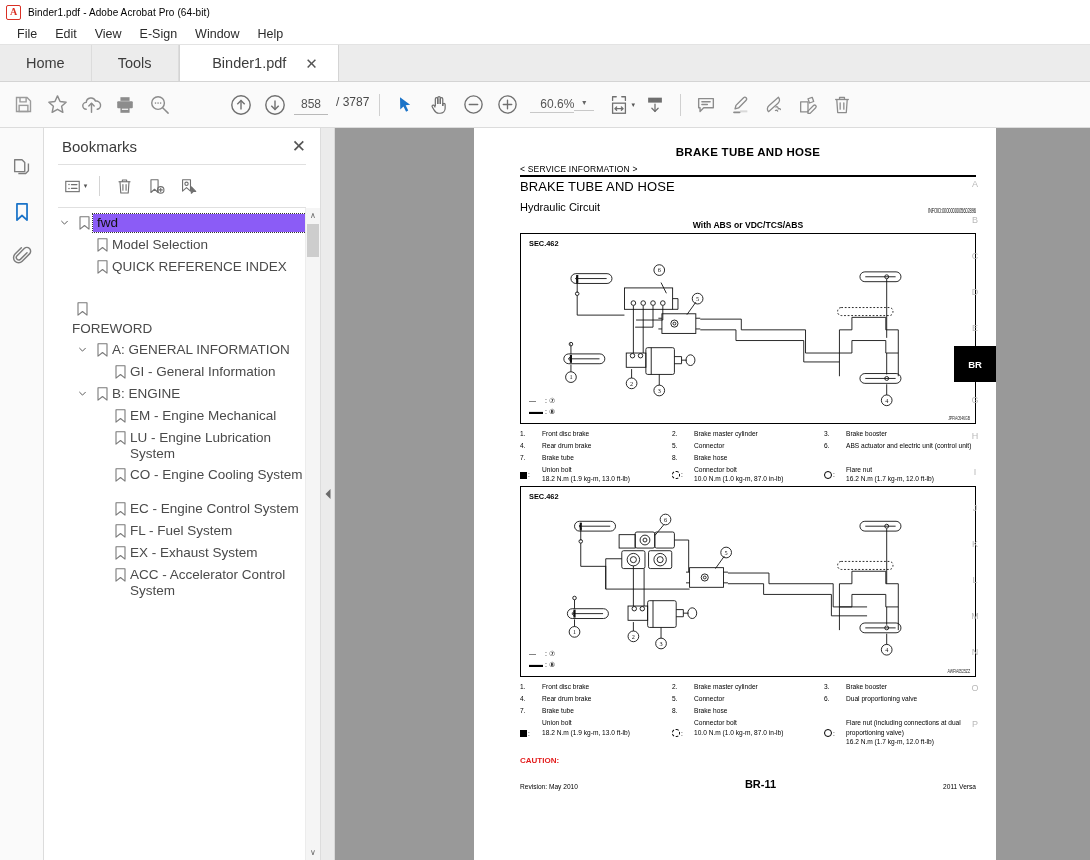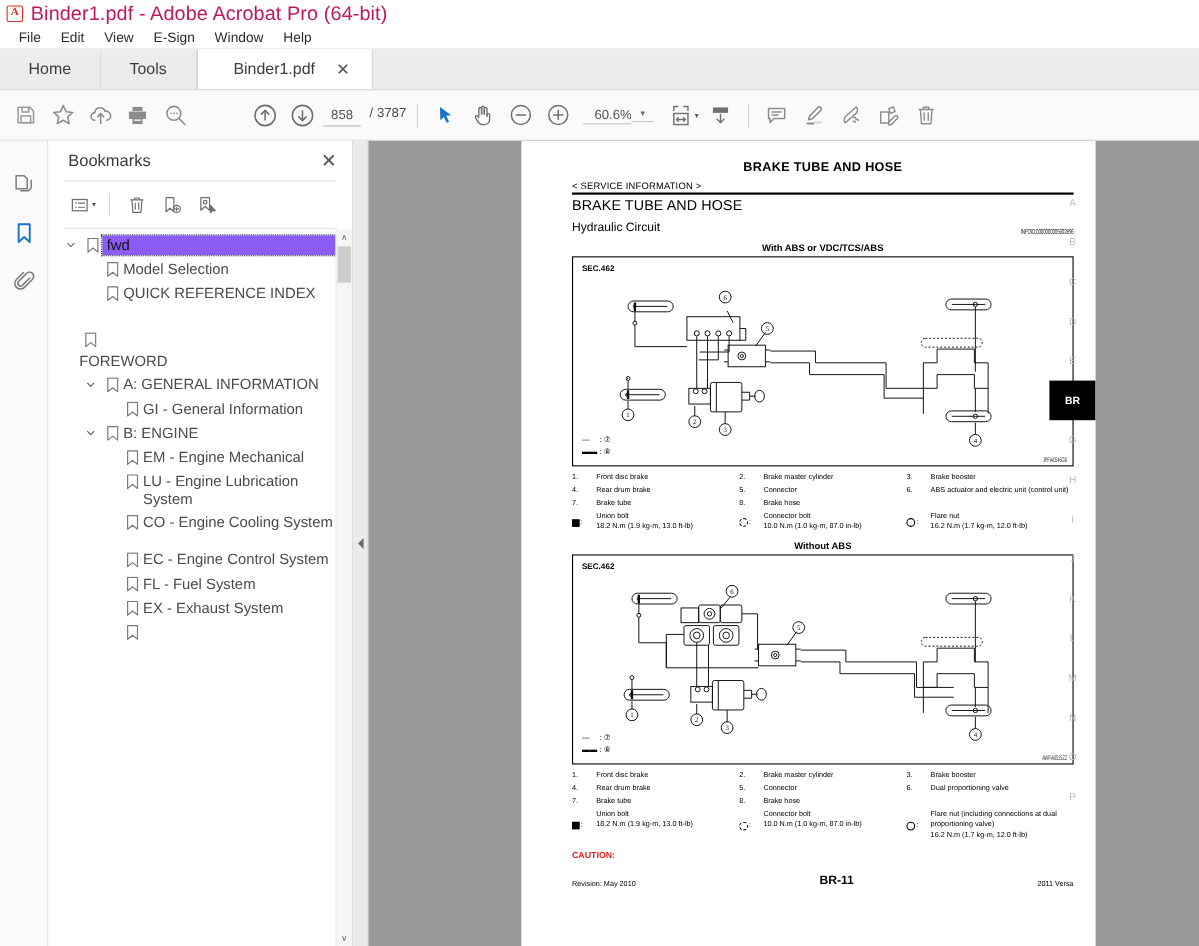--- a/index.html
+++ b/index.html
@@ -15,21 +15,21 @@
   
   .titlebar {
     height:24px; background:#fff; display:flex; align-items:center;
     padding-left:6px; flex:0 0 24px; border-bottom:0px solid #eee;
   }
   .acro-logo {
     width:15px; height:15px; border:1.3px solid #d93025; border-radius:2px;
     color:#d93025; font-size:10px; font-weight:bold; line-height:12px;
     text-align:center; margin-right:7px; font-family:"Liberation Serif",serif;
   }
-  .title-text { font-size:18px; color:#be185d; letter-spacing:.1px; }
+  .title-text { font-size:10px; color:#000000; letter-spacing:.1px; }
 
   
   .menubar {
     height:21px; display:flex; align-items:center; padding-left:8px;
     flex:0 0 21px; background:#fff; border-bottom:1px solid #e3e3e3;
   }
   .menubar .mi {
     font-size:12.5px; color:#2b2b2b; padding:2px 9px; cursor:default;
   }
 
@@ -609,20 +609,21 @@
               </div>
               <div class="btlabel">EX - Exhaust System</div>
             </div>
             <div class="bnode" style="padding-left: 46px;">
               <div class="btwisty"></div>
               <div class="bticon">
                 <svg width="11" height="14" viewBox="0 0 11 14">
                   <path d="M1 .8h9v12.3l-4.5-3.6L1 13.1z" fill="none" stroke="#7a7a7a" stroke-width="1.1" stroke-linejoin="round"></path>
                 </svg>
               </div>
+              <div class="btlabel">ACC - Accelerator Control System</div>
             </div>
           </div>
         <div class="bscroll">
           <div class="sb-arrow">∧</div>
           <div class="sb-thumb"></div>
           <div class="sb-arrow sb-down">∨</div>
         </div>
       </div>
     </div>
 
@@ -812,21 +813,20 @@
                     </div>
                     <div class="lg-txt">
                       <div>Flare nut</div>
                       <div>16.2 N.m (1.7 kg-m, 12.0 ft-lb)</div>
                     </div>
                   </div>
                 </div>
               </div>
           </div>
 
-          <div class="dg-caption">Without ABS</div>
           <div class="dg-box">
             <div class="dg-sec">SEC.462</div>
             <svg class="dg-svg" viewBox="0 0 509 191">
               <g fill="none" stroke="#111" stroke-width="1">
                 <rect x="60" y="28" width="46" height="11" rx="5.5"></rect>
                 <path d="M66 33.5h34"></path>
                   <path d="M68 30.6l-3 2.9 3 2.9"></path>
                 <path d="M67 29.5v9" stroke-width="2.4"></path>
                 <path d="M67 38.5v11"></path>
                   <circle cx="67" cy="50.5" r="2"></circle>

